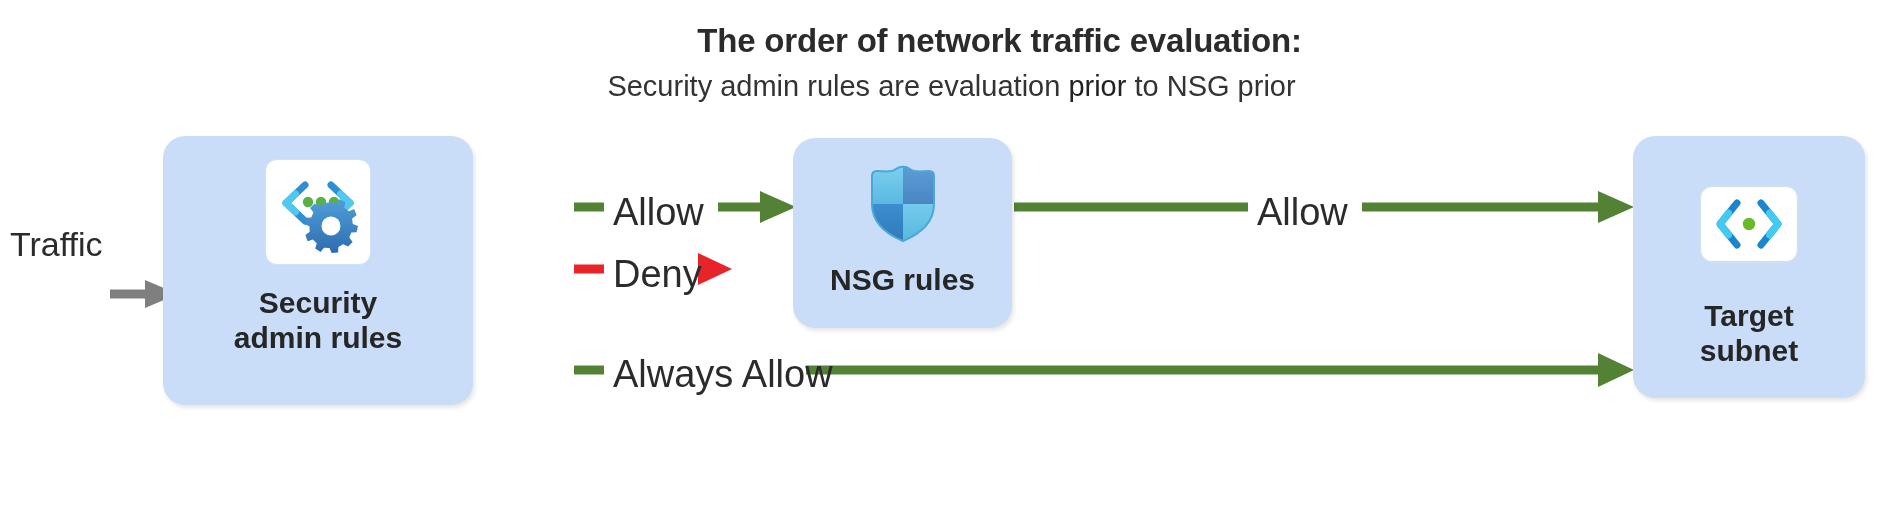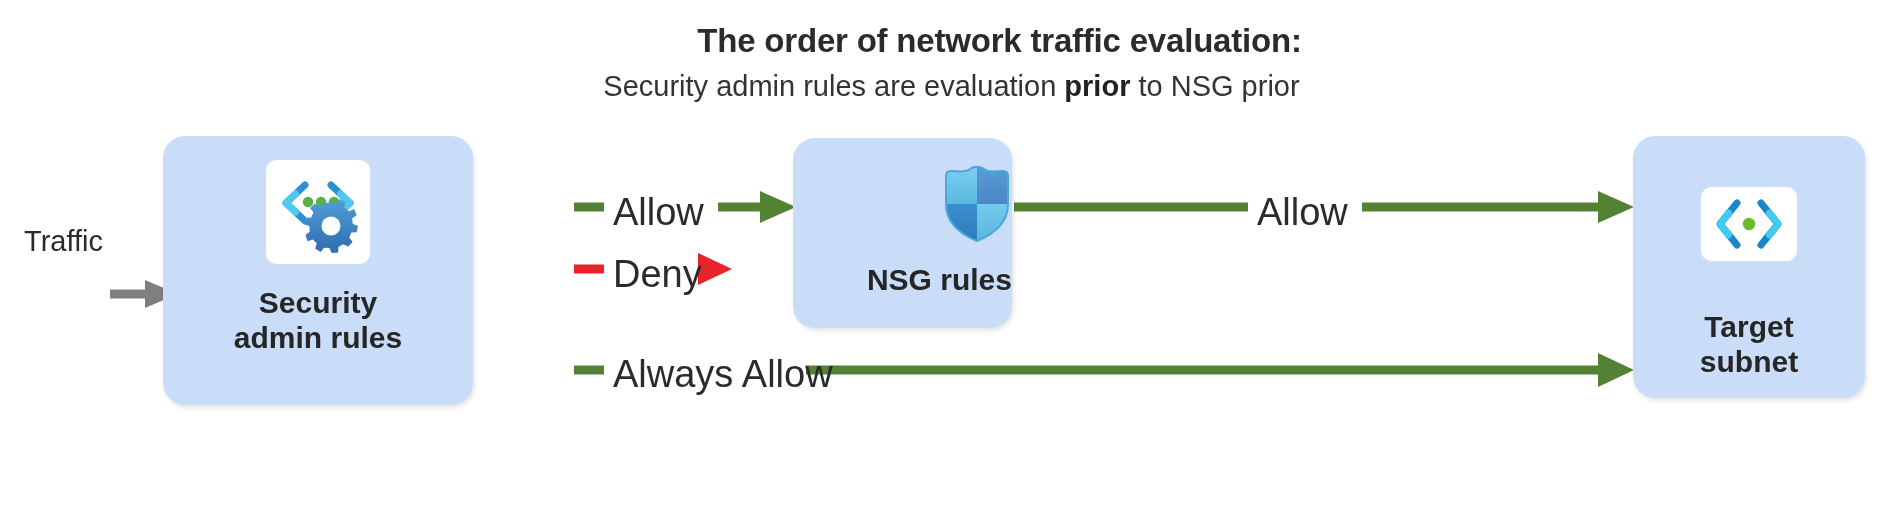--- a/index.html
+++ b/index.html
@@ -38,21 +38,21 @@
     position: absolute;
     left: 0;
     top: 70px;
     width: 1903px;
     text-align: center;
     font-size: 29px;
     font-weight: normal;
     color: #333333;
     white-space: nowrap;
   }
-  .subtitle .em { font-weight: bold; color: #222222; }
+  .subtitle .em { font-weight: normal; color: #222222; }
 
   
   .node {
     position: absolute;
     background: #c9ddf8;
     border-radius: 22px;
     box-shadow: 2px 3px 4px rgba(0,0,0,0.10);
     box-sizing: border-box;
     display: flex;
     flex-direction: column;
@@ -72,21 +72,20 @@
     left: 163px;
     top: 136px;
     width: 310px;
     height: 269px;
   }
   #node-nsg {
     left: 793px;
     top: 138px;
     width: 219px;
     height: 190px;
-    align-items: flex-end;
   }
   #node-target {
     left: 1633px;
     top: 136px;
     width: 232px;
     height: 262px;
   }
 
   
   .icon-tile {
@@ -106,35 +105,35 @@
   #node-security .node-label { margin-top: 20px; }
 
   #node-nsg .shield-wrap { margin-top: 26px; }
   #node-nsg .node-label  { margin-top: 14px; }
 
   #node-target .icon-tile {
     width: 96px;
     height: 74px;
     margin-top: 50px;
   }
-  #node-target .node-label { margin-top: 47px; }
+  #node-target .node-label { margin-top: 36px; }
 
   
   .edge-label {
     position: absolute;
     font-size: 38px;
     color: #2b2b2b;
     white-space: nowrap;
   }
 
   #label-allow1       { left: 613px;  top: 191px; }
   #label-deny         { left: 613px;  top: 253px; }
   #label-always-allow { left: 613px;  top: 353px; }
   #label-allow2       { left: 1257px; top: 191px; }
-  #label-traffic      { left: 24px;   top: 225px; font-size: 29px; }
+  #label-traffic      { left: 10px;   top: 225px; font-size: 34px; }
 
   
   #wires {
     position: absolute;
     left: 0;
     top: 0;
     width: 1903px;
     height: 505px;
     pointer-events: none;
   }

